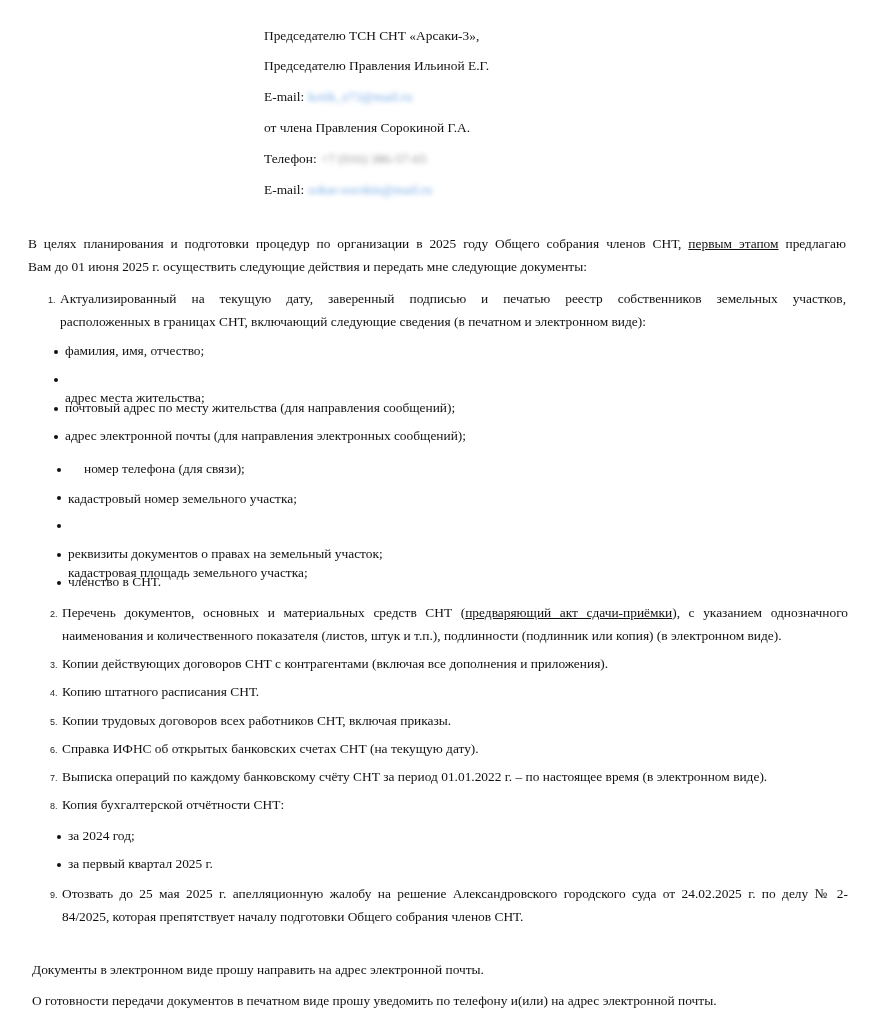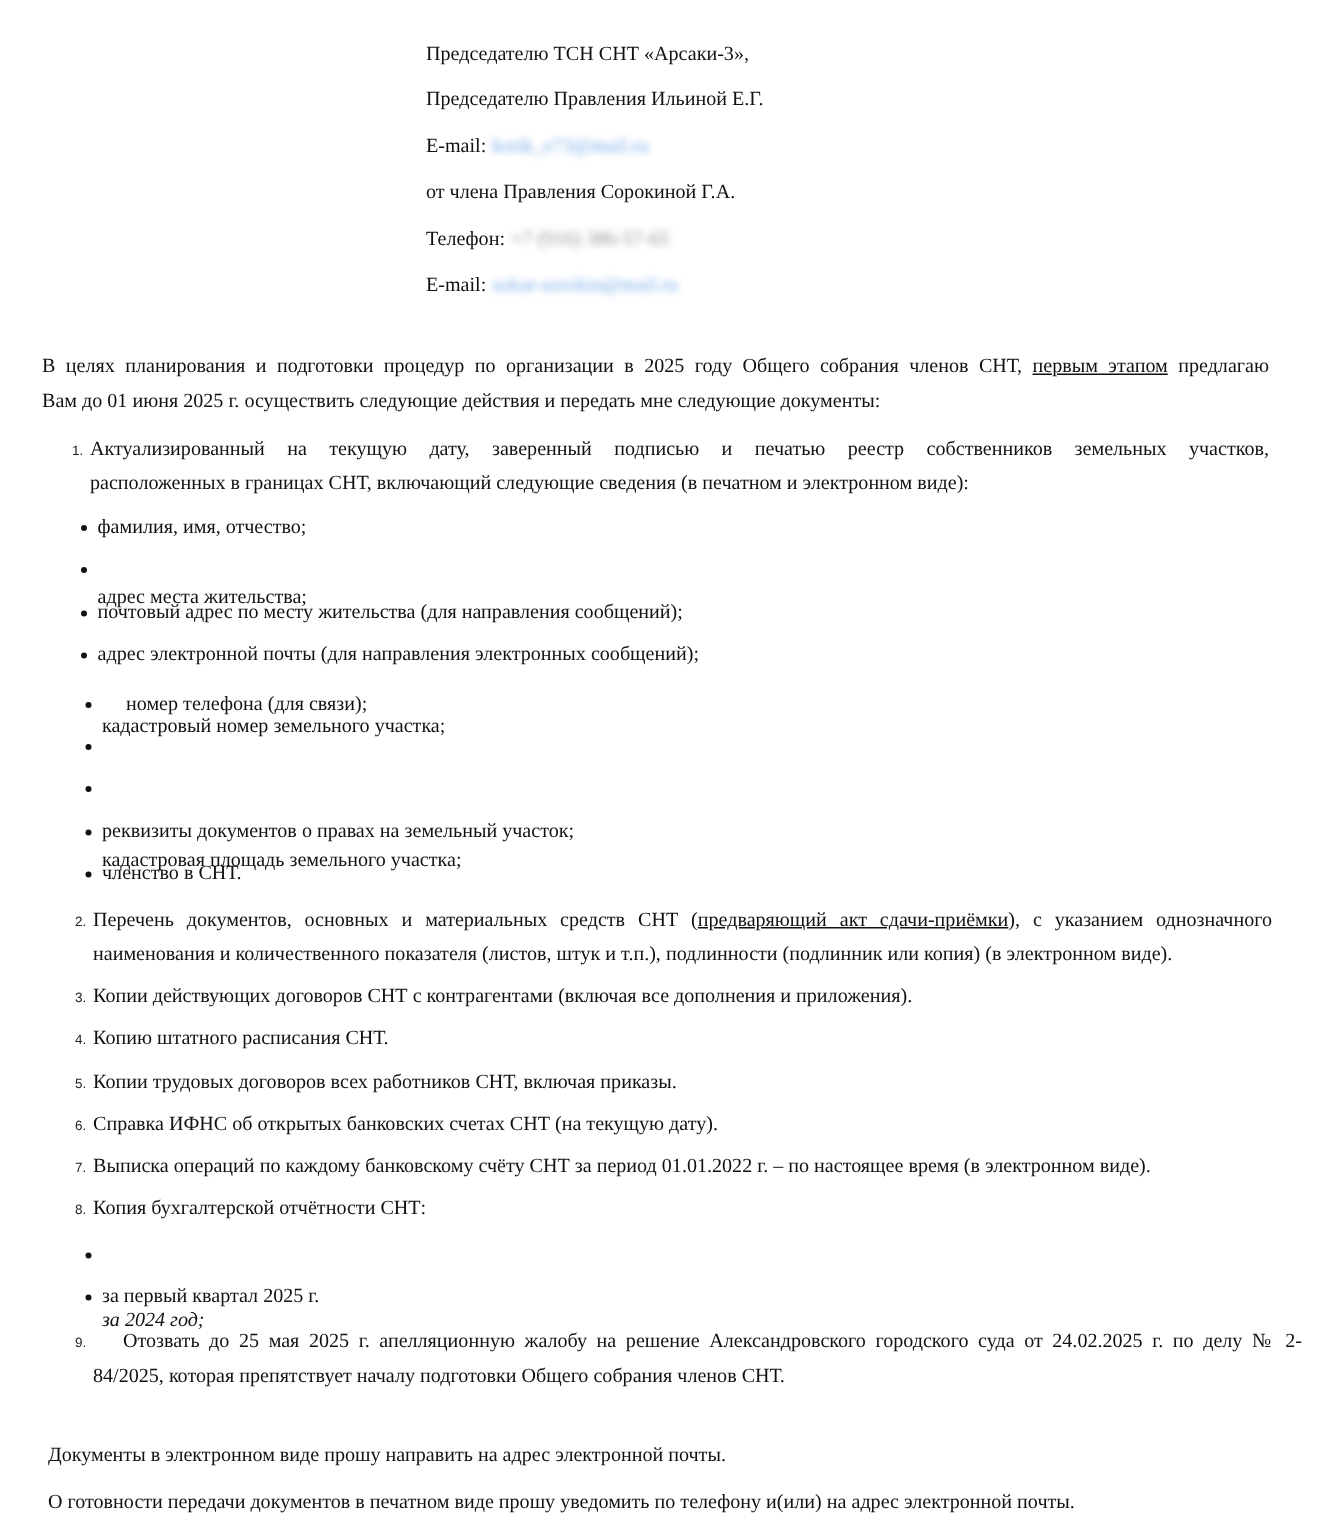--- a/index.html
+++ b/index.html
@@ -2,21 +2,21 @@
 <html><head>
 <meta charset="utf-8">
 <style>
   html, body { margin: 0; padding: 0; background: #ffffff; }
   body {
     width: 879px; height: 1024px; overflow: hidden; position: relative;
     font-family: "Liberation Serif", "DejaVu Serif", serif;
     font-size: 13.4px; color: #111111; line-height: 1.2;
   }
   .abs { position: absolute; white-space: nowrap; }
-  .header-line { left: 284px; }
+  .header-line { left: 264px; }
   .blurred-link {
     display: inline-block; color: #4a8fe0; filter: blur(2.6px);
     opacity: 0.75; margin-left: 4px;
   }
   .blurred-gray {
     display: inline-block; color: #777; filter: blur(2.6px);
     opacity: 0.8; margin-left: 4px;
   }
   .justify {
     position: absolute; white-space: nowrap;
@@ -63,21 +63,21 @@
 <div class="abs" style="left:65px; top:343px;">фамилия, имя, отчество;</div>
 <span class="bullet" style="left:54px; top:378px;"></span>
 <div class="abs" style="left:65px; top:390px;">адрес места жительства;</div>
 <span class="bullet" style="left:54px; top:407px;"></span>
 <div class="abs" style="left:65px; top:400px;">почтовый адрес по месту жительства (для направления сообщений);</div>
 <span class="bullet" style="left:54px; top:435px;"></span>
 <div class="abs" style="left:65px; top:428px;text-align:center;">адрес электронной почты (для направления электронных сообщений);</div>
 <span class="bullet" style="left:57px; top:468px;"></span>
 <div class="abs" style="left:84px; top:461px;">номер телефона (для связи);</div>
 <span class="bullet" style="left:57px; top:496px;"></span>
-<div class="abs" style="left:68px; top:476px;">кадастровый номер земельного участка;</div>
+<div class="abs" style="left:68px; top:491px;">кадастровый номер земельного участка;</div>
 <span class="bullet" style="left:57px; top:524px;"></span>
 <div class="abs" style="left:68px; top:517px;margin-top:48px;">кадастровая площадь земельного участка;</div>
 <span class="bullet" style="left:57px; top:553px;"></span>
 <div class="abs" style="left:68px; top:546px;">реквизиты документов о правах на земельный участок;</div>
 <span class="bullet" style="left:57px; top:581px;"></span>
 <div class="abs" style="left:68px; top:574px;">членство в СНТ.</div>
 
 <span class="num" style="left:50px; top:609px;">2.</span>
 <div class="justify" style="left:62px; width:786px; top:605px;">
   <span>Перечень документов, основных и материальных средств СНТ (</span><span class="u">предваряющий акт сдачи-приёмки</span><span>), с указанием однозначного</span>
@@ -96,22 +96,22 @@
 <span class="num" style="left:50px; top:745px;">6.</span>
 <div class="abs" style="left:62px; top:741px;">Справка ИФНС об открытых банковских счетах СНТ (на текущую дату).</div>
 
 <span class="num" style="left:50px; top:773px;">7.</span>
 <div class="abs" style="left:62px; top:769px;">Выписка операций по каждому банковскому счёту СНТ за период 01.01.2022 г. – по настоящее время (в электронном виде).</div>
 
 <span class="num" style="left:50px; top:801px;">8.</span>
 <div class="abs" style="left:62px; top:797px;">Копия бухгалтерской отчётности СНТ:</div>
 
 <span class="bullet" style="left:57px; top:835px;"></span>
-<div class="abs" style="left:68px; top:872px;font-style:italic;">за 2024 год;</div>
+<div class="abs" style="left:68px; top:828px;">за 2024 год;</div>
 <span class="bullet" style="left:57px; top:863px;"></span>
 <div class="abs" style="left:68px; top:856px;">за первый квартал 2025 г.</div>
 
 <span class="num" style="left:50px; top:890px;">9.</span>
-<div class="justify" style="left:62px; width:786px; top:886px;margin-left:20px;">Отозвать до 25 мая 2025 г. апелляционную жалобу на решение Александровского городского суда от 24.02.2025 г. по делу № 2-</div>
+<div class="justify" style="left:62px; width:786px; top:886px;">Отозвать до 25 мая 2025 г. апелляционную жалобу на решение Александровского городского суда от 24.02.2025 г. по делу № 2-</div>
 <div class="abs" style="left:62px; top:909px;">84/2025, которая препятствует началу подготовки Общего собрания членов СНТ.</div>
 
 <div class="abs" style="left:32px; top:962px;">Документы в электронном виде прошу направить на адрес электронной почты.</div>
 <div class="abs" style="left:32px; top:993px;">О готовности передачи документов в печатном виде прошу уведомить по телефону и(или) на адрес электронной почты.</div>
 
 </body></html>

